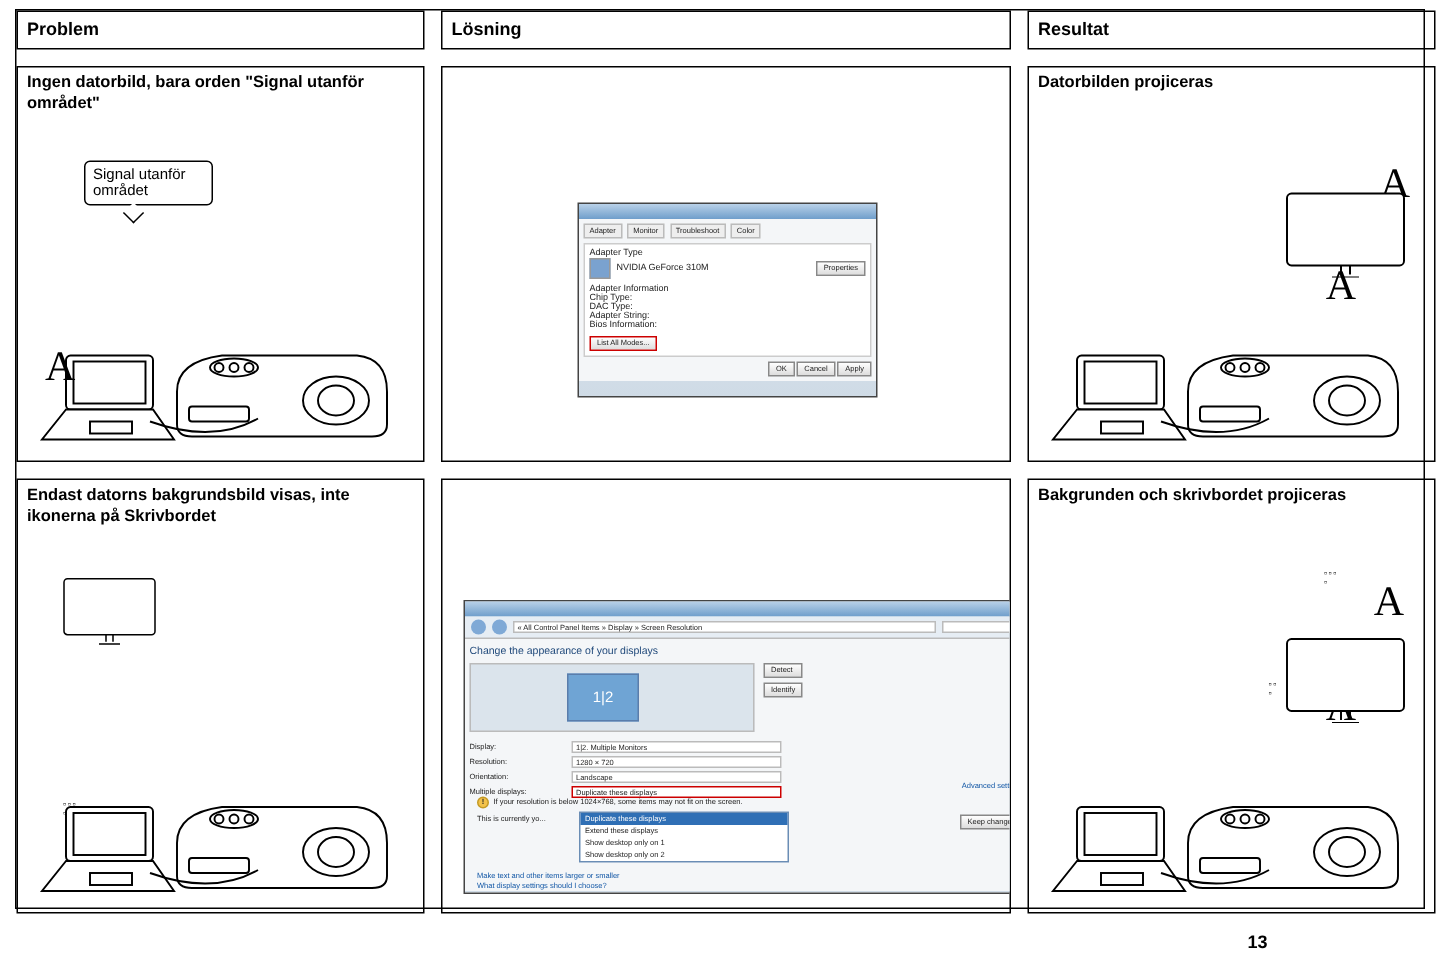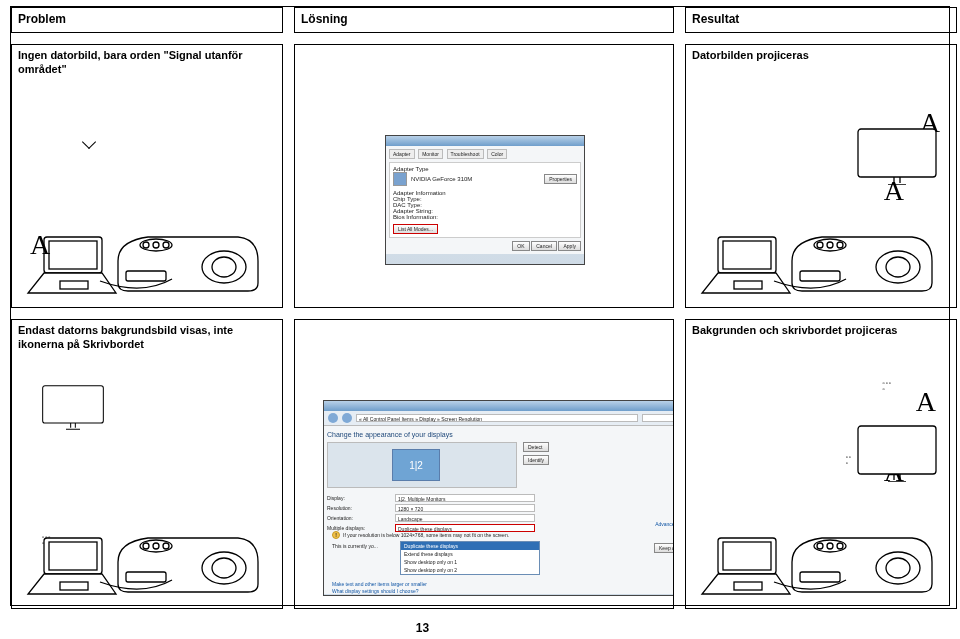--- a/index.html
+++ b/index.html
@@ -69,21 +69,21 @@
   }
   .win7 .body { background:#f4f6f8; padding:3px; }
   .tab { display:inline-block; border:1px solid #bbb; padding:1px 3px; margin-right:2px; font-size:5px; background:#eee; }
   .btn { display:inline-block; border:1px solid #888; background:linear-gradient(#fefefe,#ddd); padding:1px 4px; font-size:5px; }
   .field { border:1px solid #bbb; background:#fff; height:8px; }
 
   .pagenum {
     position:absolute;
     bottom: 4px;
     left: 0; width: 845px;
-    text-align: center;
+    text-align: right;
     font-size: 12px;
     font-weight: bold;
   }
 
   
   .scene { position:absolute; width:240px; height:140px; }
 
   
   .dots { position:absolute; font-size:6px; letter-spacing:1px; white-space:pre; }
 </style>
@@ -92,20 +92,23 @@
 
 <div class="outer">
 
   <div class="cell hd">Problem</div>
   <div class="cell hd">Lösning</div>
   <div class="cell hd">Resultat</div>
 
   <div class="cell">
     <div class="bold">Ingen datorbild, bara orden "Signal utanför området"</div>
 
+    <div class="callout" style="top:62px;left:44px;width:86px;">
+      <span>Signal utanför området</span>
+    </div>
     <div class="calltail" style="top:92px;left:72px;"></div>
 
     <div class="scene" style="bottom:6px;left:10px;">
 
       <svg width="100" height="70" style="position:absolute;left:0;bottom:0" viewBox="0 0 100 70">
         <g fill="#fff" stroke="#000" stroke-width="1.3">
           <rect x="22" y="6" width="58" height="36" rx="3"></rect>
           <rect x="27" y="10" width="48" height="28"></rect>
           <path d="M22 42 L6 62 L94 62 L80 42 Z"></path>
           <rect x="38" y="50" width="28" height="8"></rect>
@@ -242,21 +245,21 @@
         </g>
       </svg>
       <svg width="240" height="140" style="position:absolute;left:0;top:0">
         <path d="M78 120 Q120 135 150 118" fill="none" stroke="#000" stroke-width="1.3"></path>
       </svg>
     </div>
   </div>
 
   <div class="cell">
 
-    <div class="win7" style="top:80px;left:28px;width:384px;height:196px;">
+    <div class="win7" style="top:80px;left:14px;width:384px;height:196px;">
       <div class="titlebar"></div>
       <div style="background:#e6edf4;border-bottom:1px solid #bbb;padding:2px 4px;font-size:5px;display:flex;align-items:center;gap:4px;">
         <span style="width:10px;height:10px;border-radius:50%;background:#7fa9d6;display:inline-block;"></span>
         <span style="width:10px;height:10px;border-radius:50%;background:#7fa9d6;display:inline-block;"></span>
         <span class="field" style="flex:1;padding:0 2px;line-height:8px;">« All Control Panel Items » Display » Screen Resolution</span>
         <span class="field" style="width:60px;"></span>
       </div>
       <div class="body" style="height:168px;">
         <div style="font-size:7px;color:#214a7b;margin:2px 0 4px;">Change the appearance of your displays</div>
         <div style="display:flex;gap:6px;">

